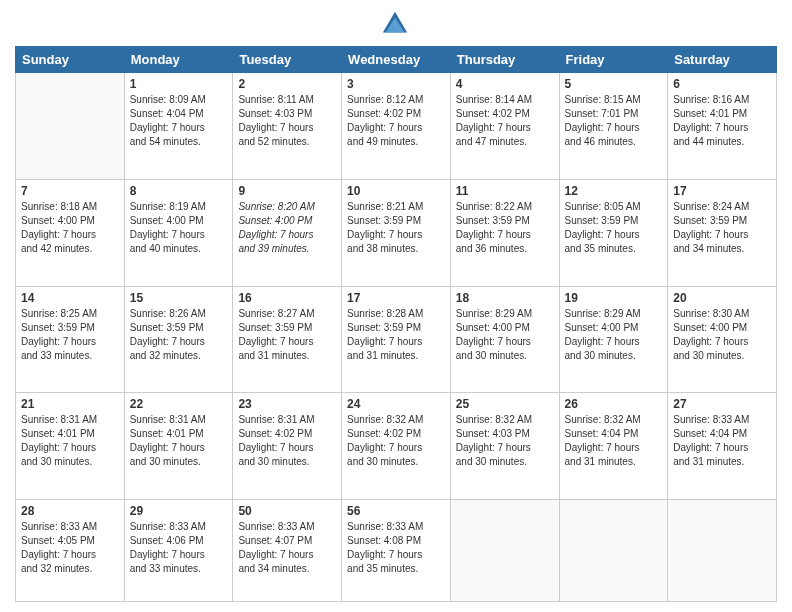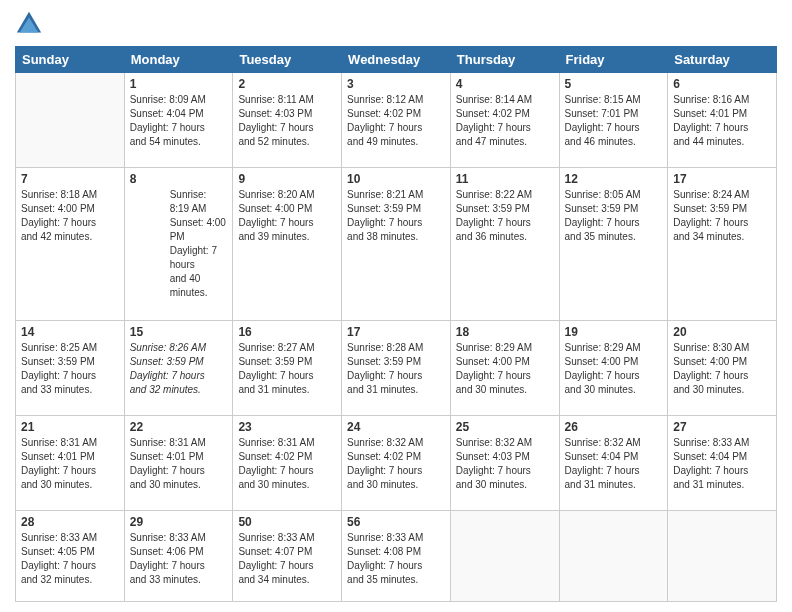--- a/index.html
+++ b/index.html
@@ -9,20 +9,21 @@
       font-family: Arial, sans-serif;
       background: #fff;
       overflow: hidden;
     }
     .page {
       width: 792px;
       height: 612px;
       padding: 10px 15px;
       display: flex;
       flex-direction: column;
+      align-items: center;
     }
     .header {
       display: flex;
       justify-content: space-between;
       align-items: flex-start;
       margin-bottom: 8px;
     }
     .logo {
       display: flex;
       align-items: center;
@@ -176,28 +177,28 @@
         <tr>
           <td>
             <span class="day-number">7</span>
             <div class="day-info" style="white-space: pre-line;">Sunrise: 8:18 AM
 Sunset: 4:00 PM
 Daylight: 7 hours
 and 42 minutes.</div>
           </td>
           <td>
             <span class="day-number">8</span>
-            <div class="day-info" style="white-space: pre-line; margin-left: 40px;">Sunrise: 8:19 AM
+            <div class="day-info" style="white-space: pre-line;">Sunrise: 8:19 AM
 Sunset: 4:00 PM
 Daylight: 7 hours
 and 40 minutes.</div>
           </td>
           <td>
             <span class="day-number">9</span>
-            <div class="day-info" style="white-space: pre-line;">Sunrise: 8:20 AM
+            <div class="day-info" style="white-space: pre-line; font-style: italic;">Sunrise: 8:20 AM
 Sunset: 4:00 PM
 Daylight: 7 hours
 and 39 minutes.</div>
           </td>
           <td>
             <span class="day-number">10</span>
             <div class="day-info" style="white-space: pre-line;">Sunrise: 8:21 AM
 Sunset: 3:59 PM
 Daylight: 7 hours
 and 38 minutes.</div>
@@ -227,21 +228,21 @@
         <tr>
           <td>
             <span class="day-number">14</span>
             <div class="day-info" style="white-space: pre-line;">Sunrise: 8:25 AM
 Sunset: 3:59 PM
 Daylight: 7 hours
 and 33 minutes.</div>
           </td>
           <td>
             <span class="day-number">15</span>
-            <div class="day-info" style="white-space: pre-line; font-style: italic;">Sunrise: 8:26 AM
+            <div class="day-info" style="white-space: pre-line;">Sunrise: 8:26 AM
 Sunset: 3:59 PM
 Daylight: 7 hours
 and 32 minutes.</div>
           </td>
           <td>
             <span class="day-number">16</span>
             <div class="day-info" style="white-space: pre-line;">Sunrise: 8:27 AM
 Sunset: 3:59 PM
 Daylight: 7 hours
 and 31 minutes.</div>

